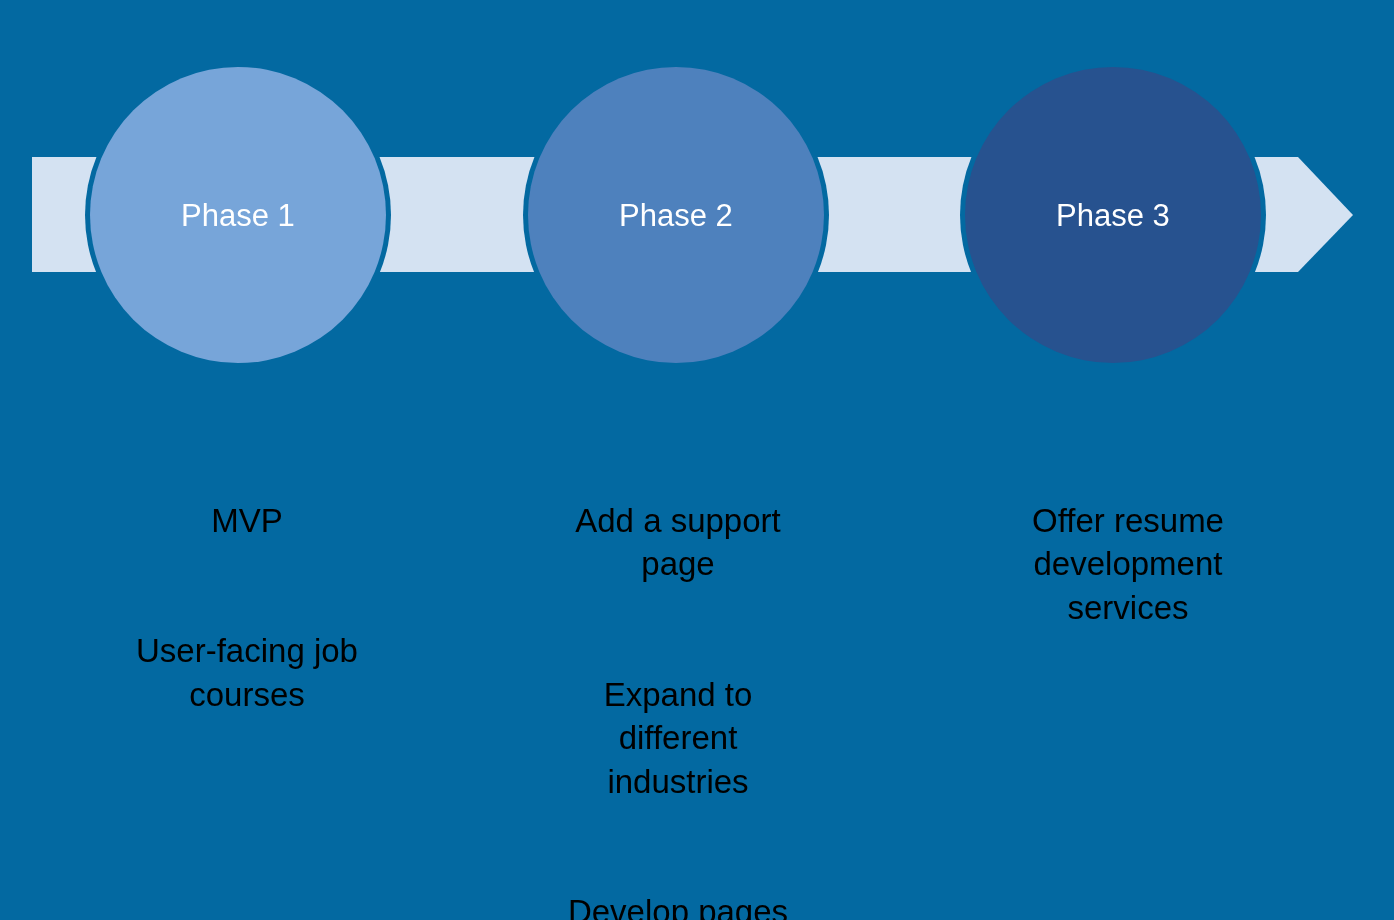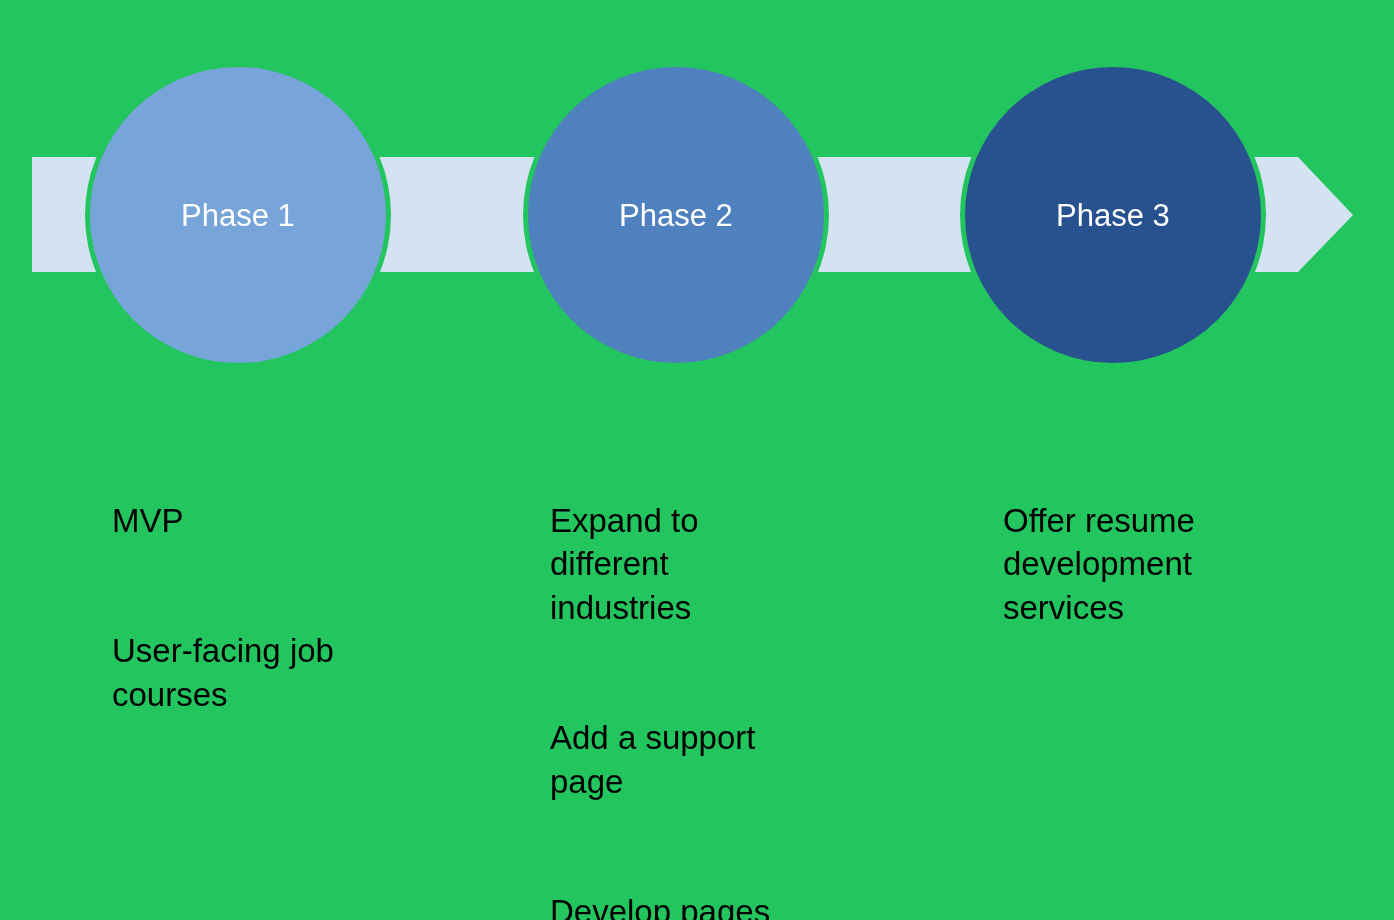--- a/index.html
+++ b/index.html
@@ -10,21 +10,21 @@
   body {
     width: 1394px;
     height: 920px;
     font-family: "Liberation Sans", sans-serif;
     overflow: hidden;
   }
   #stage {
     position: relative;
     width: 1394px;
     height: 920px;
-    background: #22c55e;
+    background: #0369a1;
   }
   #process-svg {
     position: absolute;
     left: 0;
     top: 0;
     width: 1394px;
     height: 920px;
     display: block;
   }
   .phase-label {
@@ -32,20 +32,21 @@
     font-size: 31px;
     fill: #ffffff;
     font-weight: 400;
   }
   .detail-columns {
     position: absolute;
     left: 0;
     top: 455px;
     width: 1394px;
     height: 450px;
+    text-align: center;
   }
   .detail-col {
     position: absolute;
     top: 0;
     font-family: "Liberation Sans", sans-serif;
     font-size: 33px;
     line-height: 43.5px;
     color: #000000;
     white-space: pre-line;
   }
@@ -96,25 +97,25 @@
 
   <div class="detail-columns">
 
     <div class="detail-col col-1">
       <p class="detail-item">MVP</p>
       <p class="detail-item">User-facing job
 courses</p>
     </div>
 
     <div class="detail-col col-2">
+      <p class="detail-item">Add a support
+page</p>
       <p class="detail-item">Expand to
 different
 industries</p>
-      <p class="detail-item">Add a support
-page</p>
       <p class="detail-item">Develop pages
 for recruiters</p>
     </div>
 
     <div class="detail-col col-3">
       <p class="detail-item">Offer resume
 development
 services</p>
     </div>
 

